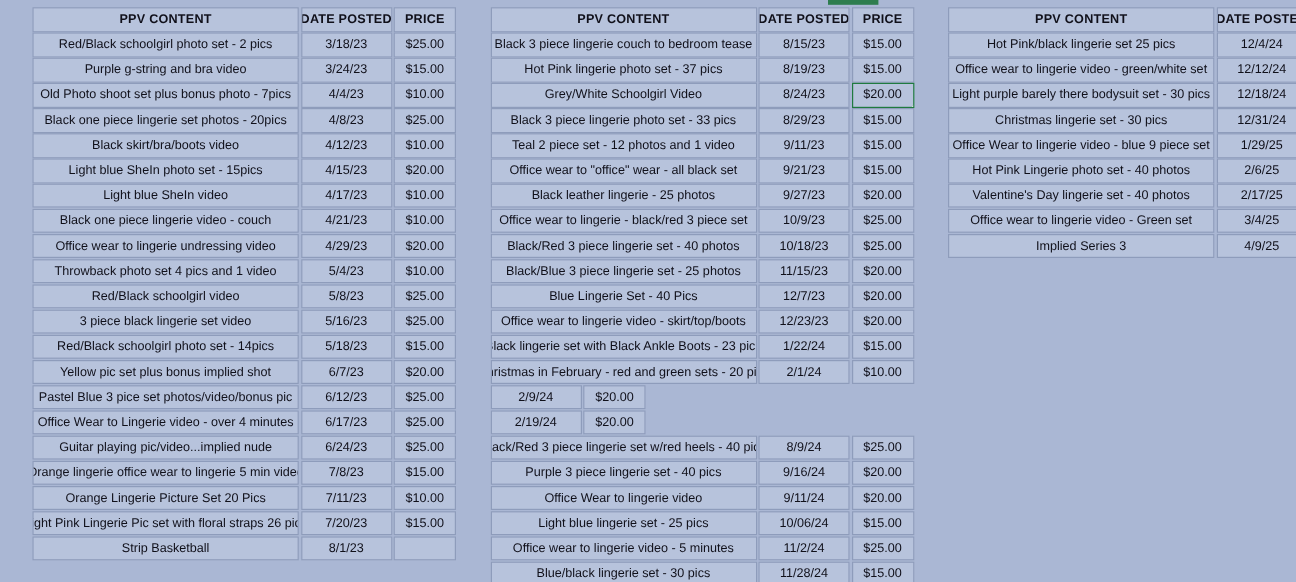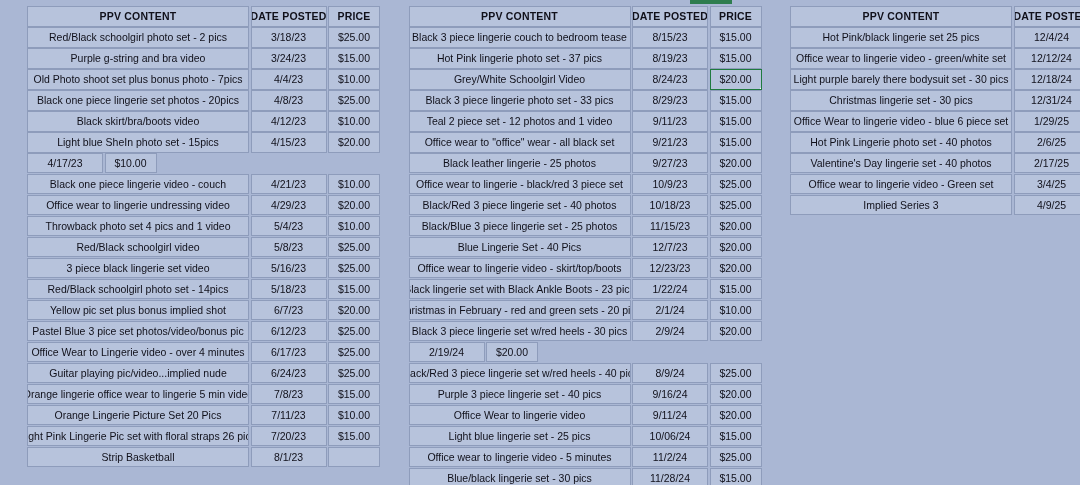--- a/index.html
+++ b/index.html
@@ -127,20 +127,21 @@
             <div class="cell c-content">Black skirt/bra/boots video</div>
             <div class="cell c-date">4/12/23</div>
             <div class="cell c-price">$10.00</div>
           </div>
           <div class="row">
             <div class="cell c-content">Light blue SheIn photo set - 15pics</div>
             <div class="cell c-date">4/15/23</div>
             <div class="cell c-price">$20.00</div>
           </div>
           <div class="row">
+            <div class="cell c-content">Light blue SheIn video</div>
             <div class="cell c-date">4/17/23</div>
             <div class="cell c-price">$10.00</div>
           </div>
           <div class="row">
             <div class="cell c-content">Black one piece lingerie video - couch</div>
             <div class="cell c-date">4/21/23</div>
             <div class="cell c-price">$10.00</div>
           </div>
           <div class="row">
             <div class="cell c-content">Office wear to lingerie undressing video</div>
@@ -283,21 +284,20 @@
             <div class="cell c-content">Black lingerie set with Black Ankle Boots - 23 pics</div>
             <div class="cell c-date">1/22/24</div>
             <div class="cell c-price">$15.00</div>
           </div>
           <div class="row">
             <div class="cell c-content">Christmas in February - red and green sets - 20 pics</div>
             <div class="cell c-date">2/1/24</div>
             <div class="cell c-price">$10.00</div>
           </div>
           <div class="row">
-            <div class="cell c-content">Black 3 piece lingerie set w/red heels - 30 pics</div>
             <div class="cell c-date">2/9/24</div>
             <div class="cell c-price">$20.00</div>
           </div>
           <div class="row">
             <div class="cell c-date">2/19/24</div>
             <div class="cell c-price">$20.00</div>
           </div>
           <div class="row">
             <div class="cell c-content">Black/Red 3 piece lingerie set w/red heels - 40 pics</div>
             <div class="cell c-date">8/9/24</div>
@@ -354,21 +354,21 @@
             <div class="cell c-content">Light purple barely there bodysuit set - 30 pics</div>
             <div class="cell c-date">12/18/24</div>
             <div class="cell c-price">$15.00</div>
           </div>
           <div class="row">
             <div class="cell c-content">Christmas lingerie set - 30 pics</div>
             <div class="cell c-date">12/31/24</div>
             <div class="cell c-price">$15.00</div>
           </div>
           <div class="row">
-            <div class="cell c-content">Office Wear to lingerie video - blue 6 piece set</div>
+            <div class="cell c-content">Office Wear to lingerie video - blue 9 piece set</div>
             <div class="cell c-date">1/29/25</div>
             <div class="cell c-price">$15.00</div>
           </div>
           <div class="row">
             <div class="cell c-content">Hot Pink Lingerie photo set - 40 photos</div>
             <div class="cell c-date">2/6/25</div>
             <div class="cell c-price">$20.00</div>
           </div>
           <div class="row">
             <div class="cell c-content">Valentine's Day lingerie set - 40 photos</div>

